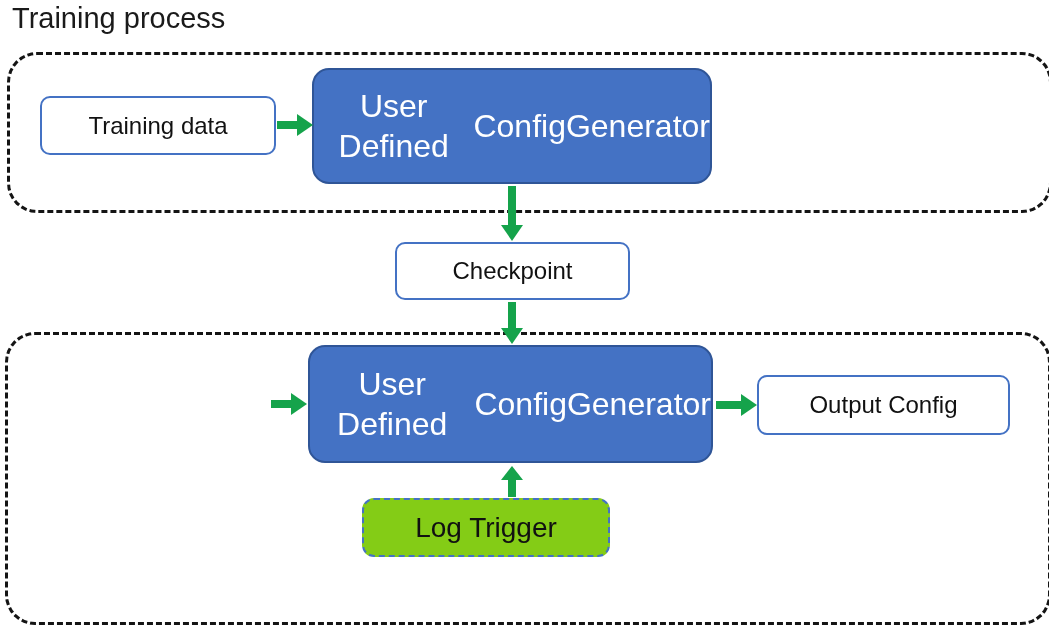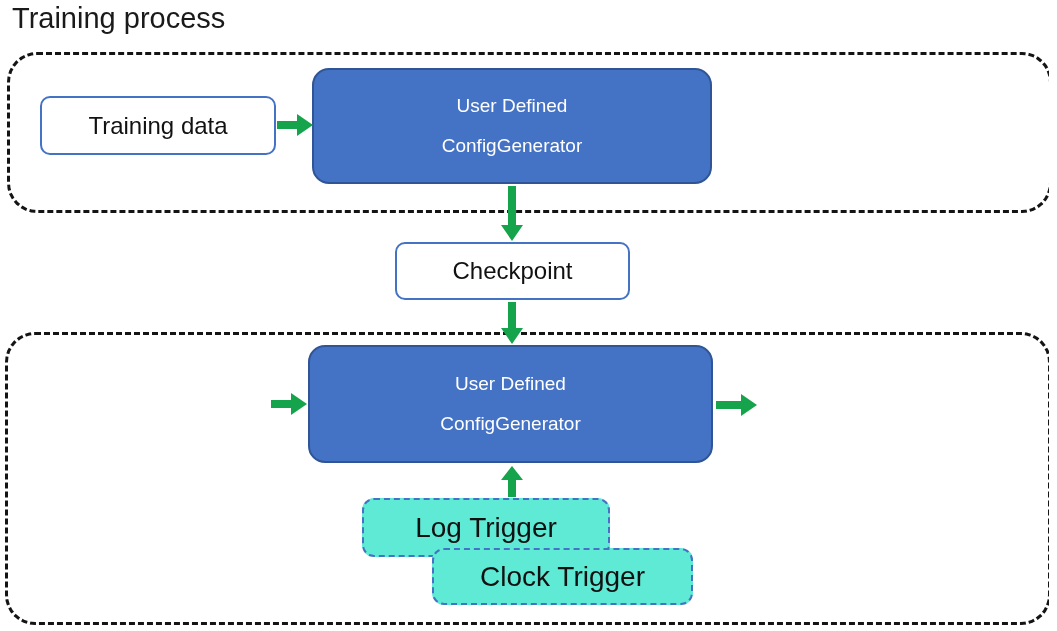--- a/index.html
+++ b/index.html
@@ -51,35 +51,34 @@
   .box-checkpoint    { left: 395px; top: 242px; width: 235px; height: 58px; }
   .box-current-status{ left: 28px;  top: 375px; width: 242px; height: 58px; }
   .box-output-config { left: 757px; top: 375px; width: 253px; height: 60px; }
 
   .blue-box {
     position: absolute;
     background: #4472C4;
     border: 2px solid #2F5597;
     border-radius: 17px;
     display: flex;
-    flex-direction: column;
     align-items: center;
     justify-content: center;
-    font-size: 19px;
+    font-size: 32px;
     line-height: 40px;
     color: #ffffff;
     z-index: 2;
     text-align: center;
   }
   .blue-box-training  { left: 312px; top: 68px;  width: 400px; height: 116px; }
   .blue-box-inference { left: 308px; top: 345px; width: 405px; height: 118px; }
 
   .trigger-box {
     position: absolute;
-    background: #5eead4;
+    background: #84cc16;
     border: 2px dashed #4472C4;
     border-radius: 12px;
     display: flex;
     align-items: center;
     justify-content: center;
     font-size: 28px;
     color: #111111;
     white-space: nowrap;
   }
   .box-log-trigger   { left: 362px; top: 498px; width: 248px; height: 59px; z-index: 2; }
@@ -147,24 +146,24 @@
   </div>
 
   <div class="white-box box-checkpoint">Checkpoint</div>
 
 
   <div class="blue-box blue-box-inference">
     <span>User Defined</span>
     <span>ConfigGenerator</span>
   </div>
 
+  <div class="white-box box-output-config">Output Config</div>
 
   <div class="trigger-box box-log-trigger">Log Trigger</div>
 
-  <div class="trigger-box box-clock-trigger">Clock Trigger</div>
 
   <div class="arrow arrow-h arrow-td-gen">
     <div class="shaft"></div>
     <div class="head"></div>
   </div>
 
   <div class="arrow arrow-v arrow-gen-ckpt">
     <div class="shaft"></div>
     <div class="head"></div>
   </div>

